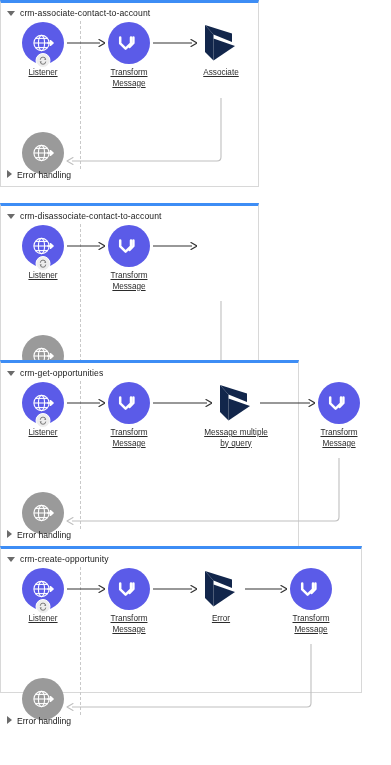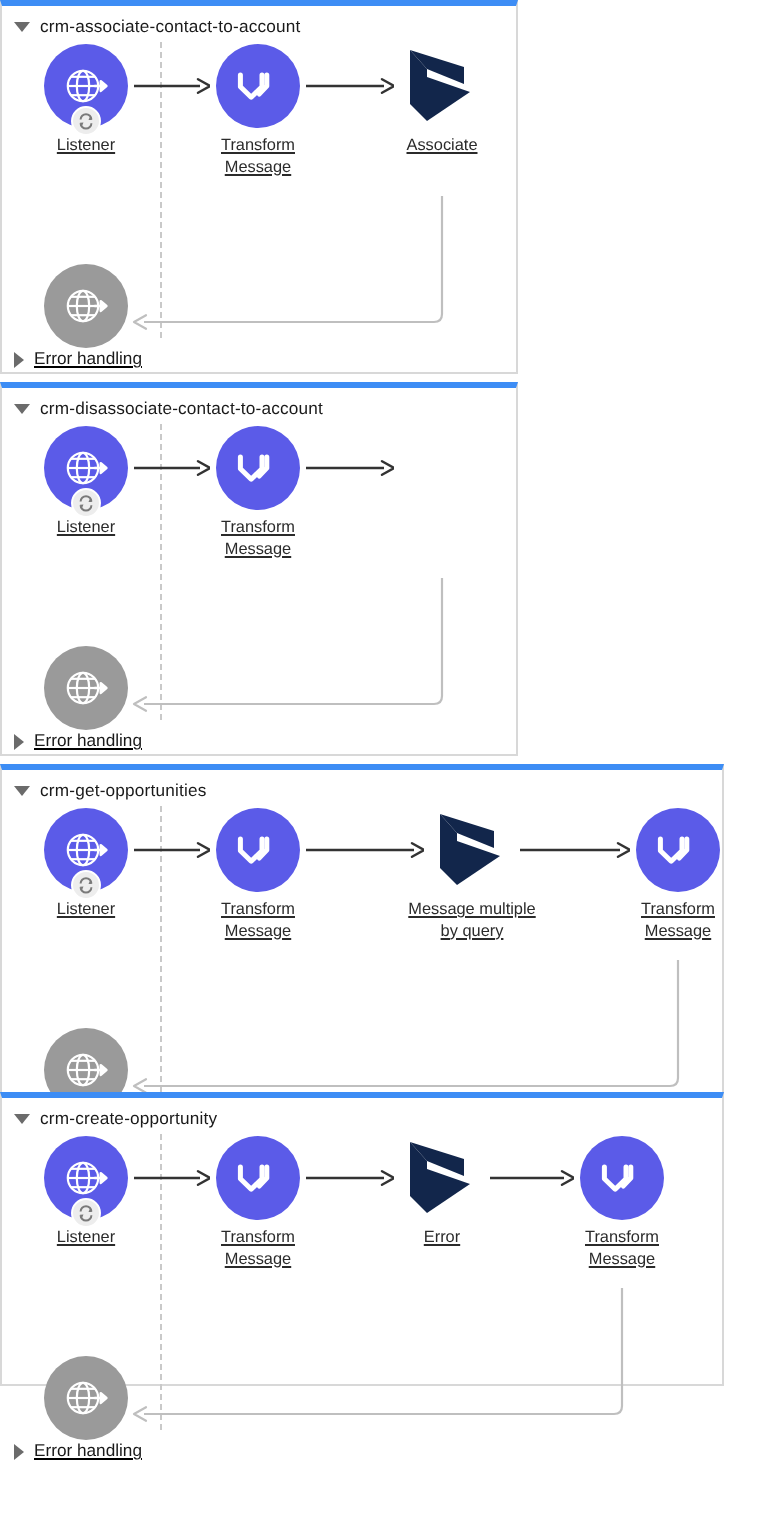--- a/index.html
+++ b/index.html
@@ -74,21 +74,21 @@
     display:flex;align-items:center;justify-content:center;
   }
 
   
   .arrow{position:absolute;height:9px;}
   .ret{position:absolute;}
 
   
   .err{
     position:absolute;left:6px;
-    display:flex;align-items:flex-end;gap:5px;height:14px;text-decoration:underline;
+    display:flex;align-items:flex-start;gap:5px;height:14px;
   }
   .err-label{font-size:8.6px;color:#1a1a1a;}
   svg{display:block;}
 </style>
 </head>
 <body>
 
 <div class="canvas" id="canvas">
     <div class="flow" style="left:0px;top:0px;width:259px;height:187px;border-top-color:#3d8df5;border-color:#d8d8d8;border-top:3px solid #3d8df5;">
       <div class="flow-header">
@@ -169,21 +169,21 @@
         <svg width="168" height="77" viewBox="0 0 168 77">
           <path d="M160 6 L160 65 Q160 69 156 69 L11 69" fill="none" stroke="#bfbfbf" stroke-width="1.1"></path>
           <path d="M12 65.6 L6 69 L12 72.4" fill="none" stroke="#bfbfbf" stroke-width="1.1" stroke-linecap="round" stroke-linejoin="round"></path>
         </svg>
       </div>
       <div class="err" style="top:167px;">
         <span class="tri tri-right"></span>
         <span class="err-label">Error handling</span>
       </div>
     </div>
-    <div class="flow" style="left:0px;top:191px;width:259px;height:187px;border-top-color:#3d8df5;border-color:#d8d8d8;border-top:3px solid #3d8df5;">
+    <div class="flow" style="left:0px;top:203px;width:259px;height:187px;border-top-color:#3d8df5;border-color:#d8d8d8;border-top:3px solid #3d8df5;">
       <div class="flow-header">
         <span class="tri tri-down"></span>
         <span class="flow-title">crm-disassociate-contact-to-account</span>
       </div>
       <div class="divider" style="left:79px;height:148px;"></div>
       <div class="node" style="left:4px;top:19px;">
         <div class="circ purple" style="background:#5b5be8;">
           <svg width="26" height="26" viewBox="0 0 26 26">
             <g fill="none" stroke="#ffffff" stroke-width="1.1">
               <circle cx="11.5" cy="13" r="7.6"></circle>
@@ -245,21 +245,21 @@
         <svg width="168" height="77" viewBox="0 0 168 77">
           <path d="M160 6 L160 65 Q160 69 156 69 L11 69" fill="none" stroke="#bfbfbf" stroke-width="1.1"></path>
           <path d="M12 65.6 L6 69 L12 72.4" fill="none" stroke="#bfbfbf" stroke-width="1.1" stroke-linecap="round" stroke-linejoin="round"></path>
         </svg>
       </div>
       <div class="err" style="top:167px;">
         <span class="tri tri-right"></span>
         <span class="err-label">Error handling</span>
       </div>
     </div>
-    <div class="flow" style="left:0px;top:382px;width:362px;height:187px;border-top-color:#3d8df5;border-color:#d8d8d8;border-top:3px solid #3d8df5;">
+    <div class="flow" style="left:0px;top:360px;width:299px;height:187px;border-top-color:#3d8df5;border-color:#d8d8d8;border-top:3px solid #3d8df5;">
       <div class="flow-header">
         <span class="tri tri-down"></span>
         <span class="flow-title">crm-get-opportunities</span>
       </div>
       <div class="divider" style="left:79px;height:148px;"></div>
       <div class="node" style="left:4px;top:19px;">
         <div class="circ purple" style="background:#5b5be8;">
           <svg width="26" height="26" viewBox="0 0 26 26">
             <g fill="none" stroke="#ffffff" stroke-width="1.1">
               <circle cx="11.5" cy="13" r="7.6"></circle>

